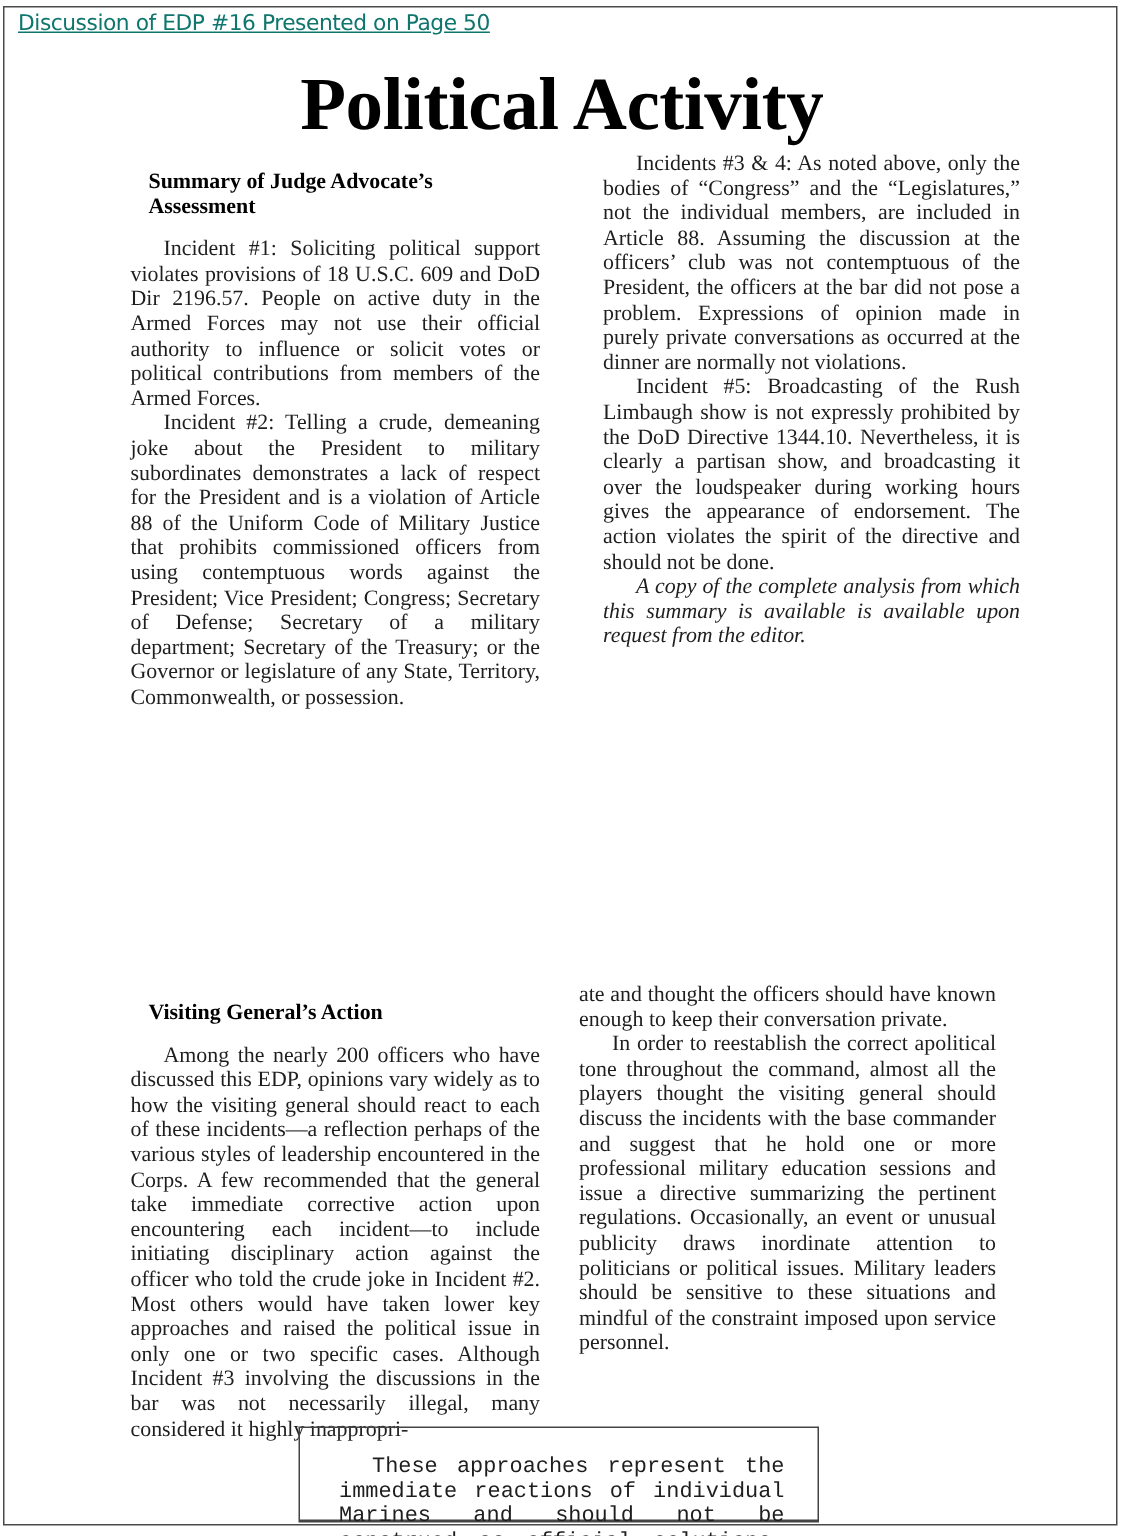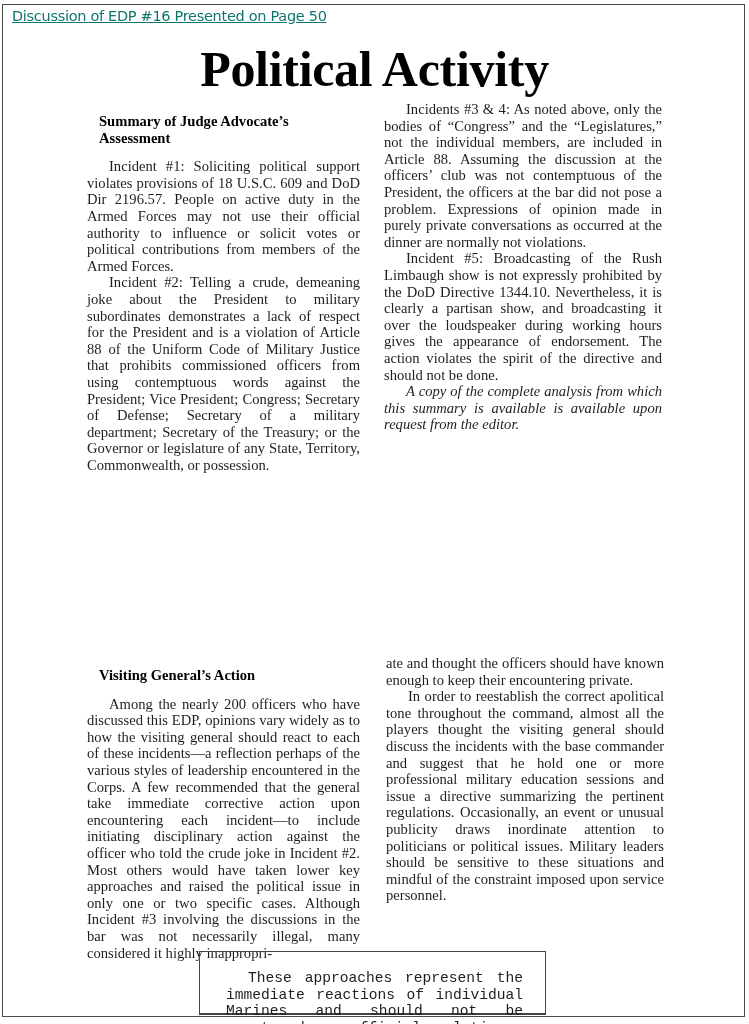--- a/index.html
+++ b/index.html
@@ -23,21 +23,21 @@
     line-height: 16.6px; text-align: justify; color: #1e1e1e;
   }
   .col p { margin: 0; text-indent: 22px; }
   .col p.noindent { text-indent: 0; }
   .col h3 {
     margin: 12px; font-family: "Liberation Serif", serif; font-weight: bold; font-size: 14.6px;
     line-height: 16.6px; color: #000; text-align: left;
   }
   .col .italic { font-style: italic; }
   .c1 { left: 87px; top: 101px; width: 273px; }
-  .c2 { left: 384px; top: 101px; width: 278px; }
+  .c2 { left: 402px; top: 101px; width: 278px; }
   .c3 { left: 87px; top: 655px; width: 273px; }
   .c4 { left: 386px; top: 655px; width: 278px; }
   .note-box {
     position: absolute; left: 199px; top: 951px; width: 347px; height: 64px;
     border: 1.2px solid #444; border-bottom-width: 2px; box-sizing: border-box;
     padding: 6px 10px 4px 14px;
     font-family: "Liberation Serif", serif; font-size: 14.6px; line-height: 16.6px;
     text-align: justify; color: #1e1e1e;
   }
   .note-box p { margin: 12px; text-indent: 22px; font-family: Liberation Mono, monospace; }
@@ -62,19 +62,19 @@
   <p>Incident #5: Broadcasting of the Rush Limbaugh show is not expressly prohibited by the DoD Directive 1344.10. Nevertheless, it is clearly a partisan show, and broadcasting it over the loudspeaker during working hours gives the appearance of endorsement. The action violates the spirit of the directive and should not be done.</p>
   <p class="italic">A copy of the complete analysis from which this summary is available is available upon request from the editor.</p>
 </div>
 
 <div class="col c3">
   <h3>Visiting General’s Action</h3>
   <p>Among the nearly 200 officers who have discussed this EDP, opinions vary widely as to how the visiting general should react to each of these incidents—a reflection perhaps of the various styles of leadership encountered in the Corps. A few recommended that the general take immediate corrective action upon encountering each incident—to include initiating disciplinary action against the officer who told the crude joke in Incident #2. Most others would have taken lower key approaches and raised the political issue in only one or two specific cases. Although Incident #3 involving the discussions in the bar was not necessarily illegal, many considered it highly inappropri-</p>
 </div>
 
 <div class="col c4">
-  <p class="noindent">ate and thought the officers should have known enough to keep their encountering private.</p>
+  <p class="noindent">ate and thought the officers should have known enough to keep their conversation private.</p>
   <p>In order to reestablish the correct apolitical tone throughout the command, almost all the players thought the visiting general should discuss the incidents with the base commander and suggest that he hold one or more professional military education sessions and issue a directive summarizing the pertinent regulations. Occasionally, an event or unusual publicity draws inordinate attention to politicians or political issues. Military leaders should be sensitive to these situations and mindful of the constraint imposed upon service personnel.</p>
 </div>
 
 <div class="note-box">
   <p>These approaches represent the immediate reactions of individual Marines and should not be construed as official solutions. Comments are welcomed.</p>
 </div>
 
 </body></html>

